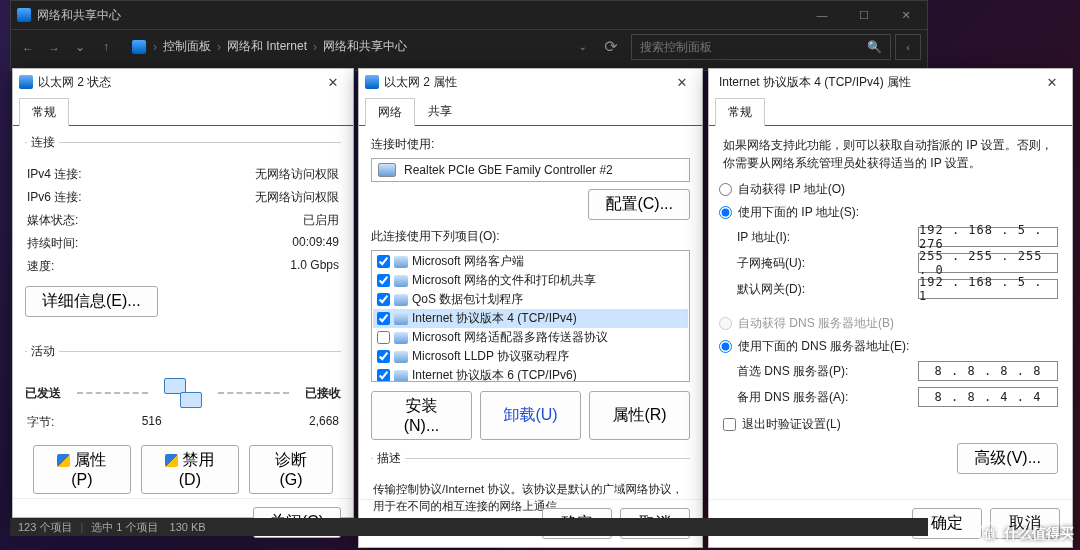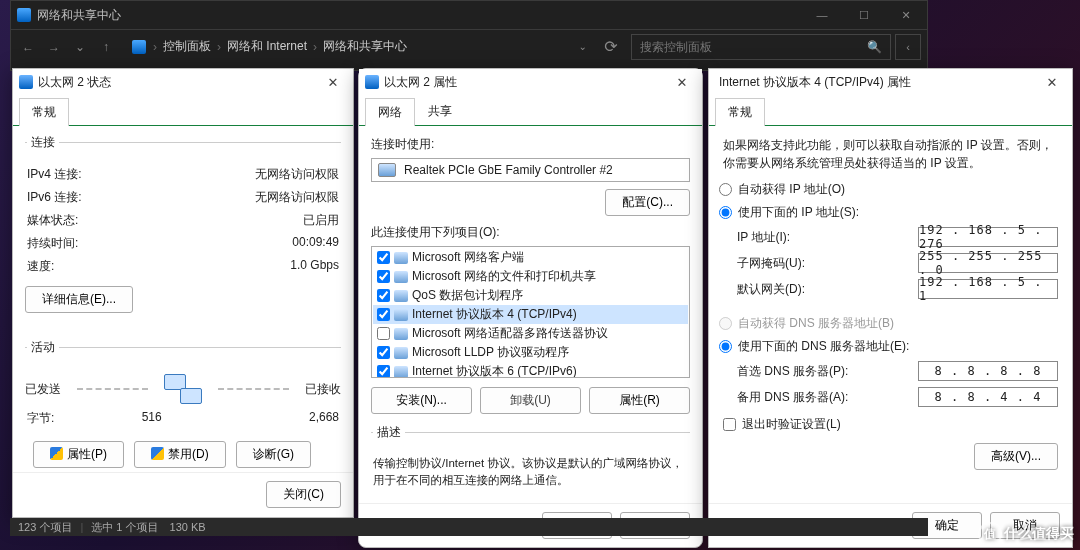--- a/index.html
+++ b/index.html
@@ -32,24 +32,24 @@
   .dlg-title .text { flex: 1; font-size: 12px; color:#222;}
   .dlg-title .close { width: 28px; text-align: center; color: #444; font-size: 13px; }
   .tabs { display:flex; border-bottom: 1px solid #15803d; padding-left: 6px; margin-top:2px;}
   .tab { padding: 5px 12px; font-size:12px; border: 1px solid transparent; border-bottom:none; cursor:default;}
   .tab.active { border-color: #ccc; background: #fff; position:relative; top:1px; }
   fieldset { border:none; border-top: 1px solid #ccc; margin: 8px 12px; padding: 4px 2px 0 2px;}
   fieldset legend { padding: 0 4px; font-size:12px;}
   .row { display: flex; justify-content: space-between; padding: 3px 14px; font-size:12px;}
   .row .label { color:#222;}
   .row .val { color:#222;}
-  .btn { padding: 4px 16px; border: 1px solid #aaa; background: #fdfdfd; font-size:12px; border-radius:3px; cursor:default;}
+  .btn { padding: 4px 16px; border: 1px solid #aaa; background: #fdfdfd; font-size:16px; border-radius:3px; cursor:default;}
   .footer { display:flex; justify-content:flex-end; padding: 8px 12px; gap:8px; border-top:1px solid #eee;}
   
-  .activity-viz{display:flex;align-items:center;justify-content:center;gap:16px;padding:6px 12px 2px;}
+  .activity-viz{display:flex;align-items:center;justify-content:center;gap:16px;padding:6px 12px 2px;font-weight:bold;}
   .comp-icon{width:38px;height:30px;position:relative;}
   .comp-icon .mon{position:absolute;width:22px;height:16px;background:#cde4ff;border:1px solid #3a7abf;border-radius:2px;}
   .comp-icon .m1{left:0;top:0;}
   .comp-icon .m2{right:0;bottom:0;}
   .dash{flex:1;border-top:2px dashed #bbb;}
   .act-lbl{font-size:12px;color:#222;}
   .act-vals{display:flex;justify-content:space-between;padding:4px 14px 8px;}
 
   .btn-row { display:flex; gap:10px; padding: 6px 20px 4px; }
   .shield{display:inline-block;width:13px;height:13px;background:linear-gradient(135deg,#2a7bde 50%,#ffc107 50%);border-radius:2px;margin-right:4px;vertical-align:-2px;}
@@ -169,21 +169,21 @@
   <div class="btn-row">
     <button class="btn"><span class="shield"></span><span>属性(P)</span></button>
     <button class="btn"><span class="shield"></span><span>禁用(D)</span></button>
     <button class="btn">诊断(G)</button>
   </div>
   <div class="footer">
       <button class="btn">关闭(C)</button>
     </div>
 </div>
 
-<div class="dialog" style="left:358px;top:68px;width:345px;height:480px;border-radius:8px;">
+<div class="dialog" style="left:358px;top:68px;width:345px;height:480px;">
   <div class="dlg-title">
     <span class="icon"></span>
     <span class="text">以太网 2 属性</span>
     <span class="close">✕</span>
   </div>
   <div class="tabs">
     <div class="tab active">网络</div>
     <div class="tab">共享</div>
   </div>
   <div style="padding:10px 12px 2px;font-size:12px;">连接时使用:</div>
@@ -227,21 +227,21 @@
         <span>Microsoft LLDP 协议驱动程序</span>
       </div>
       <div class="item-row">
         <input type="checkbox" checked="" style="">
         <span class="itm-icon"></span>
         <span>Internet 协议版本 6 (TCP/IPv6)</span>
       </div>
     </div>
   <div style="display:flex;gap:8px;padding:6px 12px;justify-content:space-between;">
     <button class="btn" style="flex:1;">安装(N)...</button>
-    <button class="btn" style="flex:1;color:#404040;">卸载(U)</button>
+    <button class="btn" style="flex:1;color:#1d4ed8;">卸载(U)</button>
     <button class="btn" style="flex:1;">属性(R)</button>
   </div>
   <fieldset style="margin-top:4px;">
       <legend>描述</legend>
     </fieldset>
   <div style="padding:2px 14px 6px;font-size:11.5px;line-height:1.5;">传输控制协议/Internet 协议。该协议是默认的广域网络协议，用于在不同的相互连接的网络上通信。</div>
   <div class="footer" style="position:absolute;bottom:0;left:0;right:0;">
     <button class="btn" style="min-width:70px;">确定</button>
     <button class="btn" style="min-width:70px;">取消</button>
   </div>

